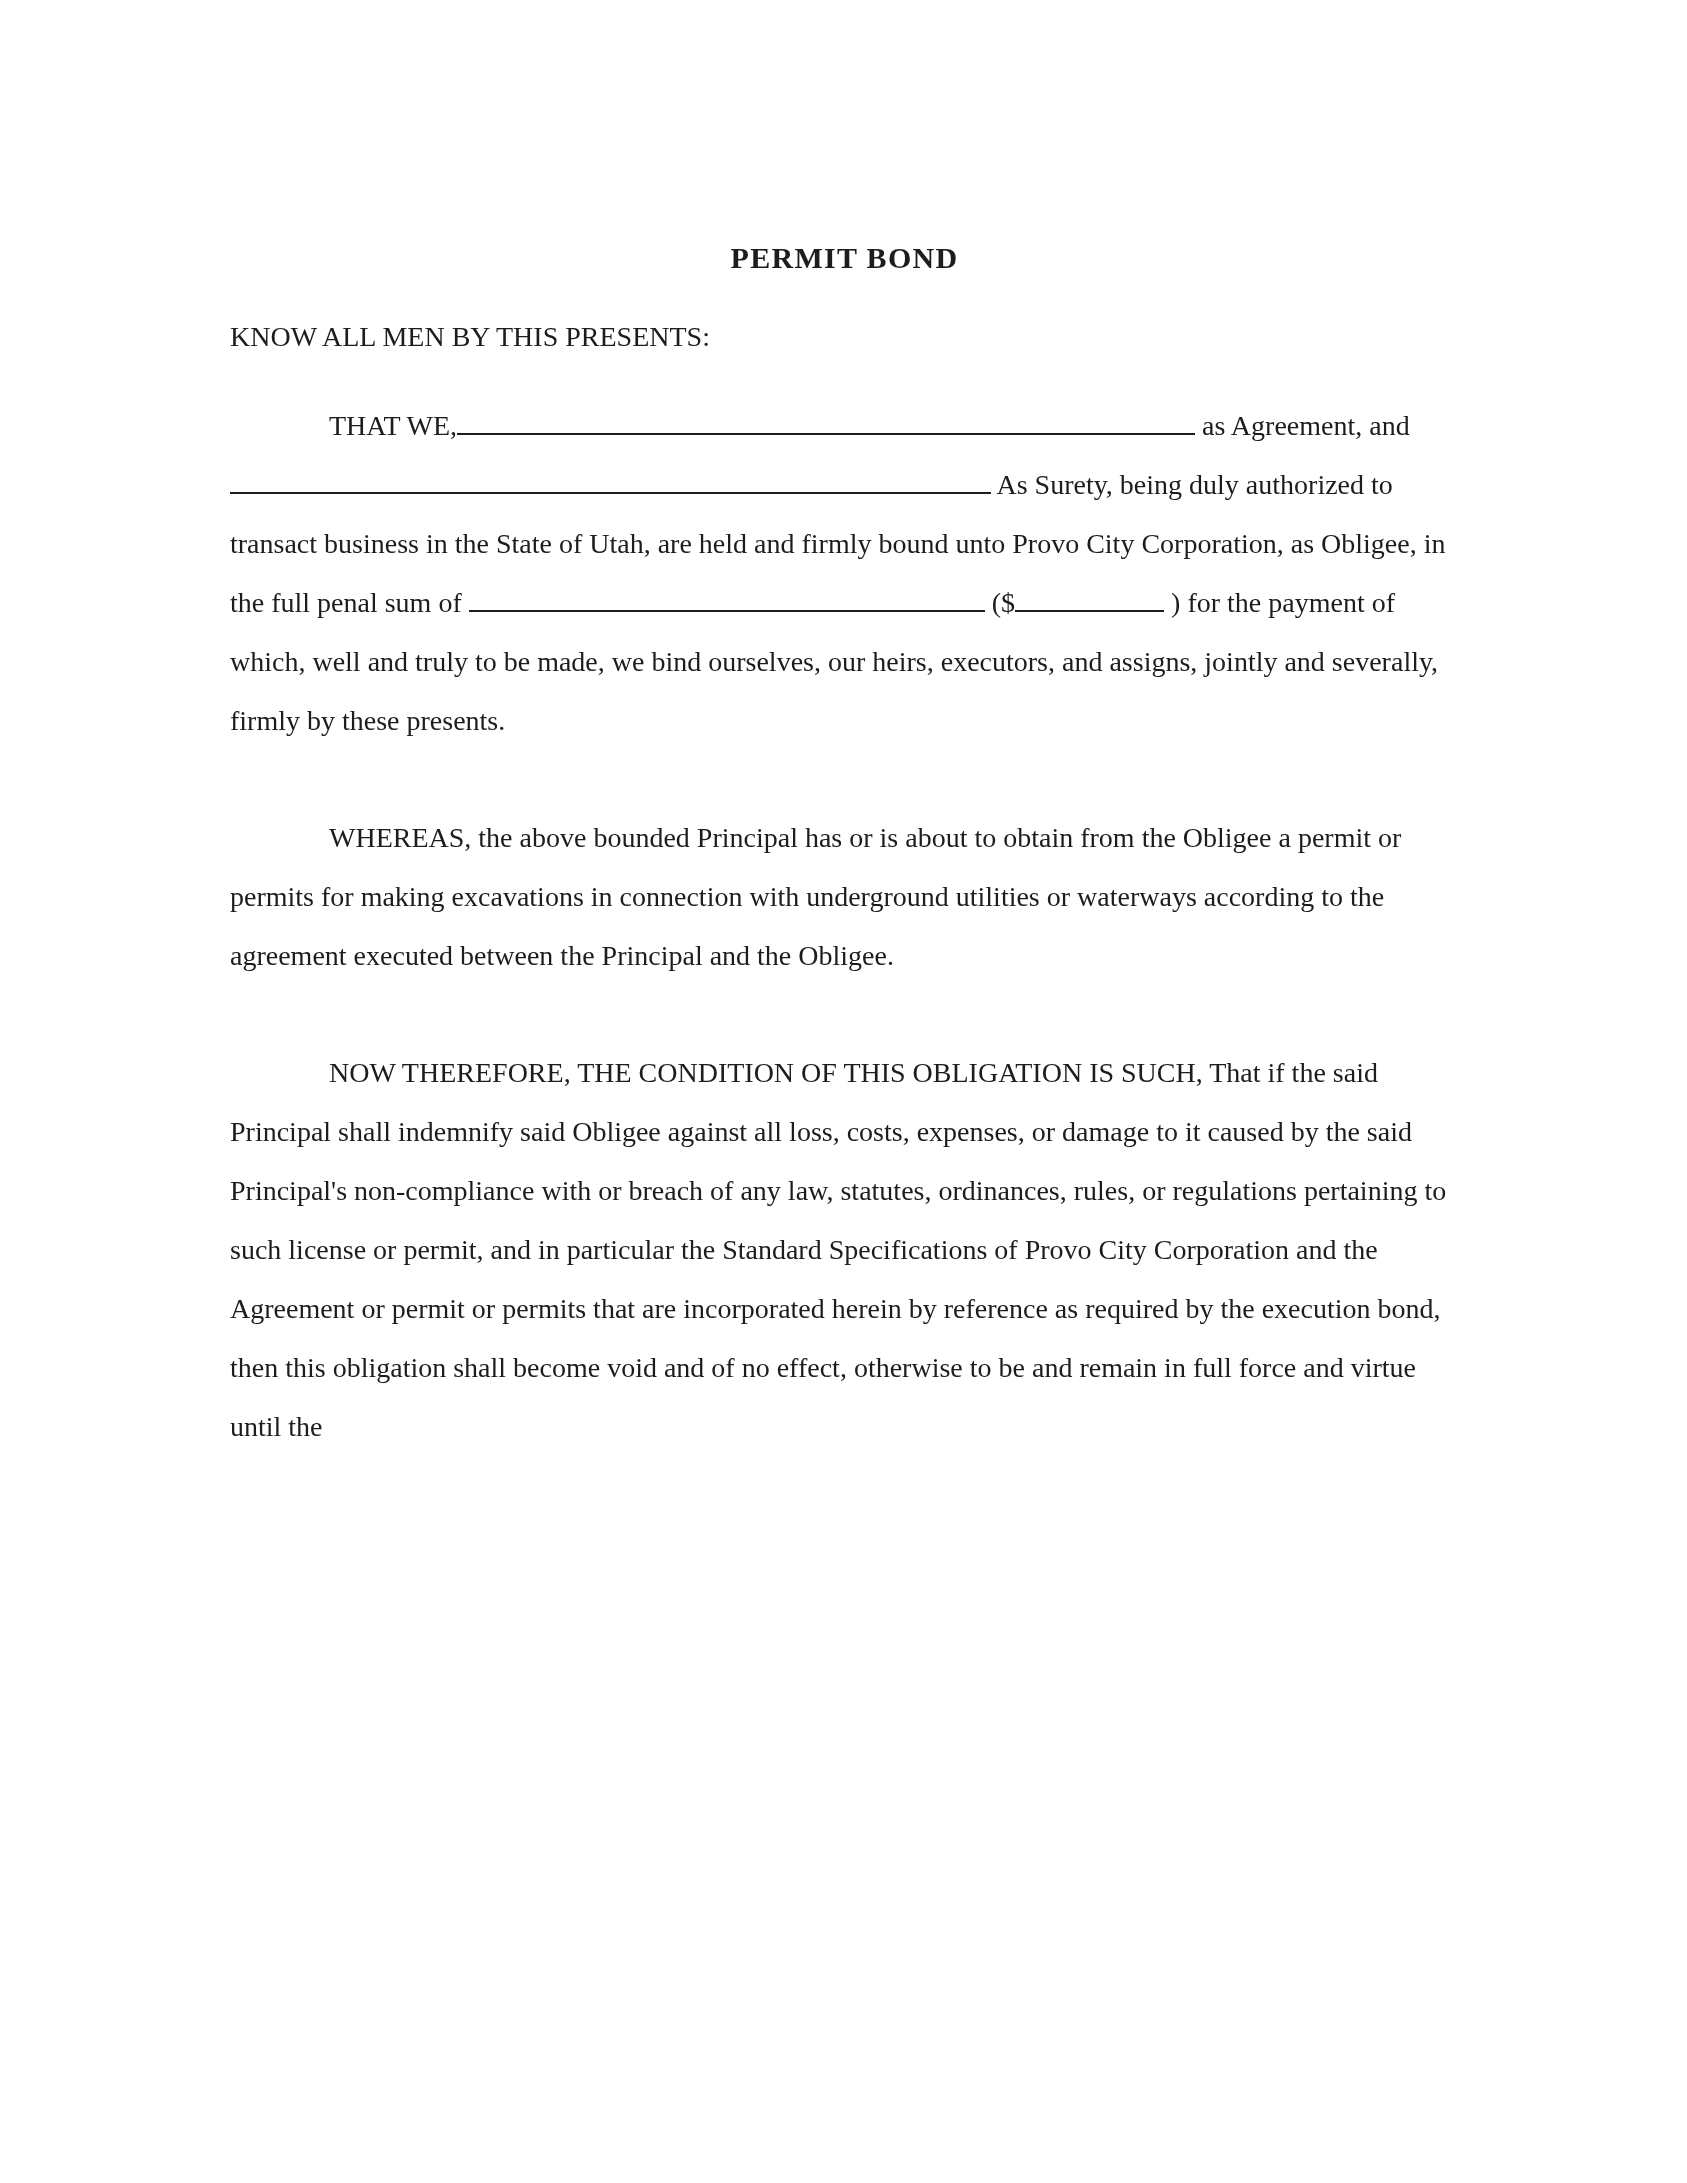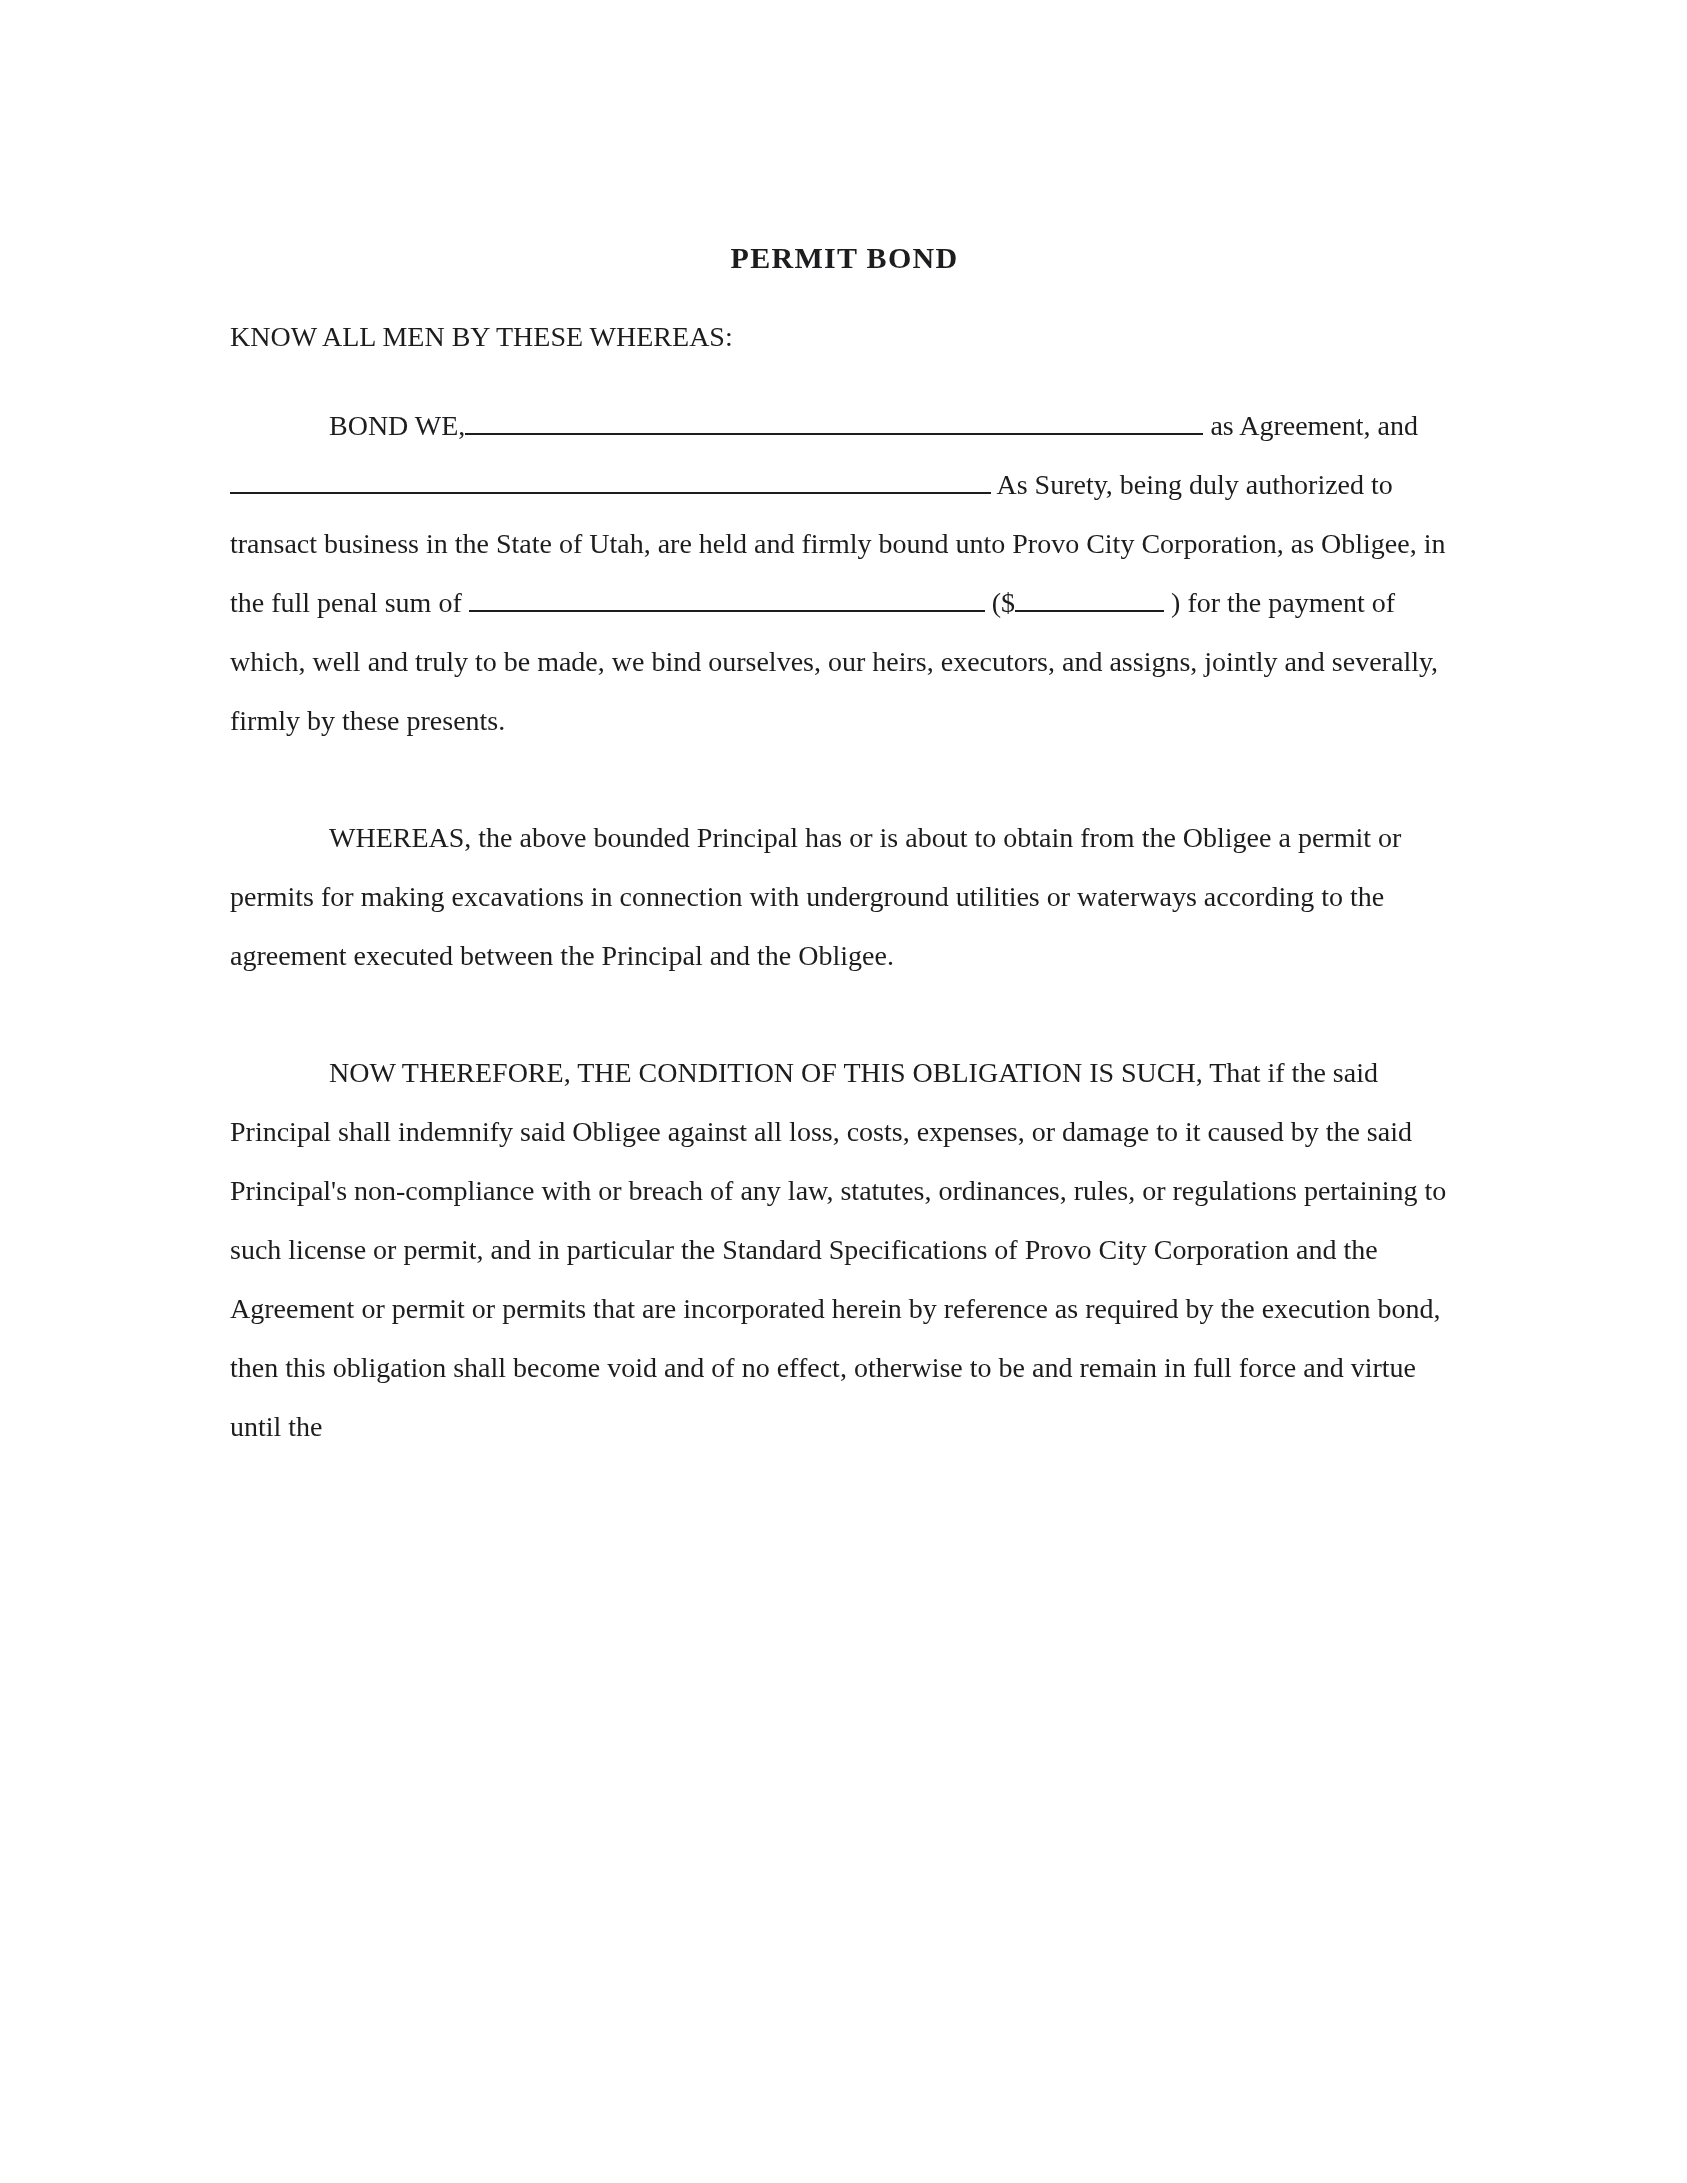--- a/index.html
+++ b/index.html
@@ -50,23 +50,23 @@
   .b-year      { width: 86px; }
 </style>
 </head>
 <body>
 
 <div class="page">
 
   <div class="title">PERMIT BOND</div>
 
 
-  <p class="para know-all">KNOW ALL MEN BY THESE WHEREAS:</p>
+  <p class="para know-all">KNOW ALL MEN BY THIS PRESENTS:</p>
 
-  <p class="para indent"><span>BOND WE,</span><span class="blank b-principal"></span>
+  <p class="para indent"><span>THAT WE,</span><span class="blank b-principal"></span>
     <span>as Agreement, and</span>
     <span class="blank b-surety"></span>
     <span>As Surety, being duly authorized to transact business in the State of Utah, are held and firmly bound unto Provo City Corporation, as Obligee, in the full penal sum of</span>
     <span class="blank b-sum"></span>
     <span>($</span><span class="blank b-amount"></span>
     <span>)</span>
     <span>for the payment of which, well and truly to be made, we bind ourselves, our heirs, executors, and assigns, jointly and severally, firmly by these presents.</span></p>
 
   <p class="para indent">WHEREAS, the above bounded Principal has or is about to obtain from the Obligee a permit or permits for making excavations in connection with underground utilities or waterways according to the agreement executed between the Principal and the Obligee.</p>
 

